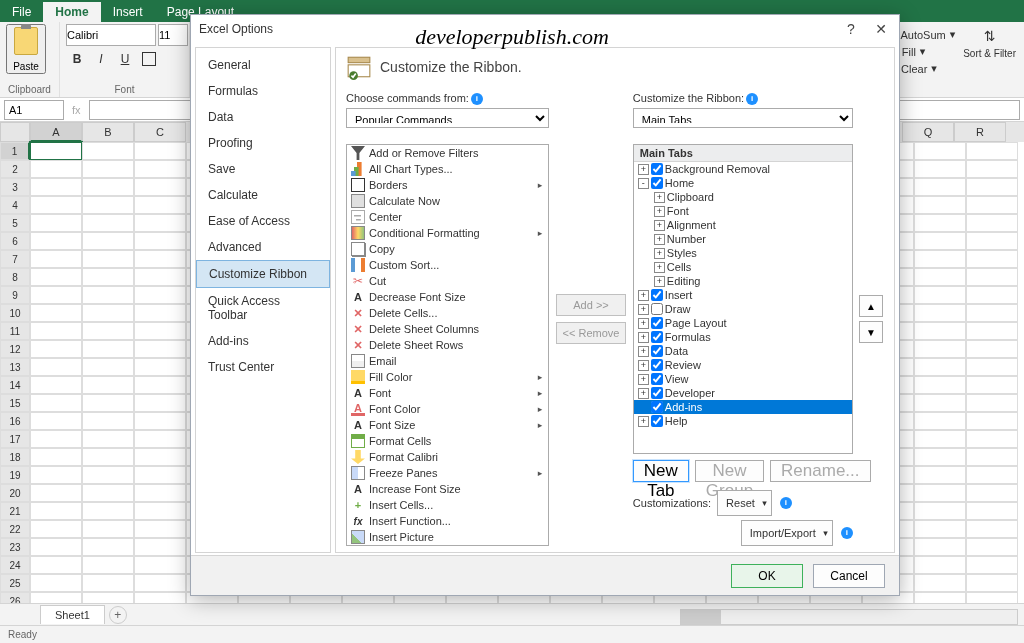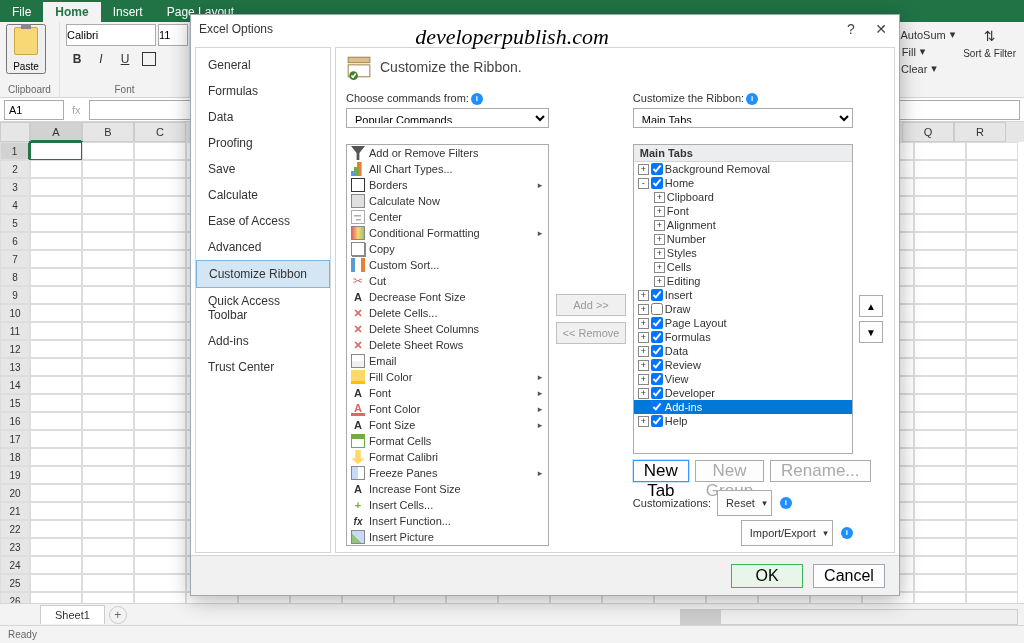--- a/index.html
+++ b/index.html
@@ -116,21 +116,21 @@
   .bottom-actions { display:flex; gap:6px; margin-top:6px; }
   .action-btn { height:22px; padding:0 10px; border:1px solid #ababab; background:#fdfdfd; font-size:17px; cursor:pointer; }
   .action-btn:disabled { color:#aaa; cursor:default; }
   .action-btn.focus { border:1px solid #3399ff; box-shadow:0 0 0 1px #3399ff44; }
   
   .customizations-row { display:flex; align-items:center; gap:6px; margin-top:8px; font-size:11px; }
   .custom-dropdown { height:26px; border:1px solid #ababab; background:#fdfdfd; padding:2px 16px 2px 8px; font-size:11px; cursor:pointer; position:relative; display:inline-flex; align-items:center; }
   .custom-dropdown::after { content:'▾'; position:absolute; right:4px; font-size:9px; color:#333; }
   
   .dialog-footer { height:40px; display:flex; justify-content:flex-end; align-items:center; gap:10px; padding:0 14px; background:#f1f1f1; border-top:1px solid #d4d4d4; }
-  .footer-btn { width:72px; height:24px; border:1px solid #9fa7b3; background:#fdfdfd; font-size:16px; cursor:pointer; }
+  .footer-btn { width:72px; height:24px; border:1px solid #9fa7b3; background:#fdfdfd; font-size:12px; cursor:pointer; }
   .footer-btn.primary { border:1px solid #3eb15b; background:#e8f5ea; }
   
   
   .ic { width:14px; height:14px; display:inline-block; }
   .ic-filter { background:linear-gradient(#555,#555); clip-path:polygon(0 0,100% 0,60% 50%,60% 100%,40% 100%,40% 50%); }
   .ic-chart { background:linear-gradient(to top,#5b9bd5 33%, transparent 33%),linear-gradient(to top,#70ad47 66%, transparent 66%),linear-gradient(to top,#ed7d31 100%, transparent 100%); background-size:33% 100%; background-repeat:no-repeat; background-position:0 100%, 33% 100%, 66% 100%; }
   .ic-border { border:1.5px solid #333; }
   .ic-calc { background:#e0e0e0; border:1px solid #888; }
   .ic-center { border:1px solid #aaa; background:linear-gradient(#aaa,#aaa) center/60% 1.5px no-repeat,linear-gradient(#aaa,#aaa) center/40% 1.5px no-repeat; background-position:center 4px, center 8px; }
   .ic-cf { border:1px solid #888; background:linear-gradient(90deg,#e06666,#ffd966,#93c47d); }

